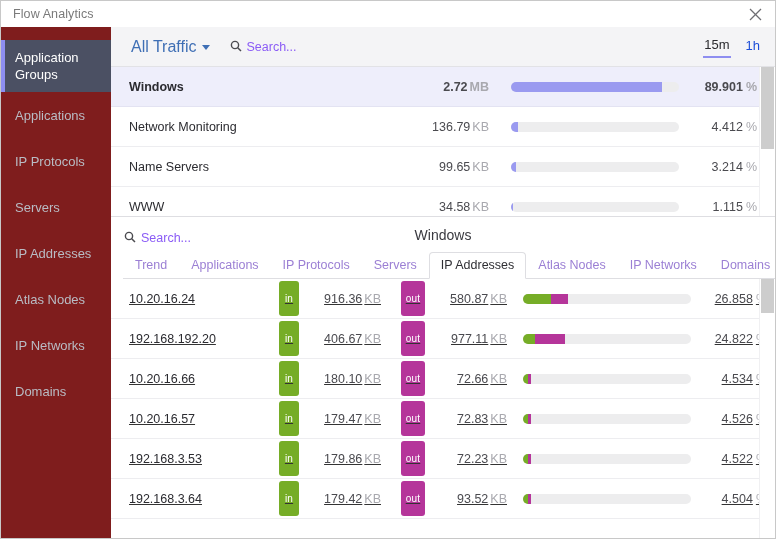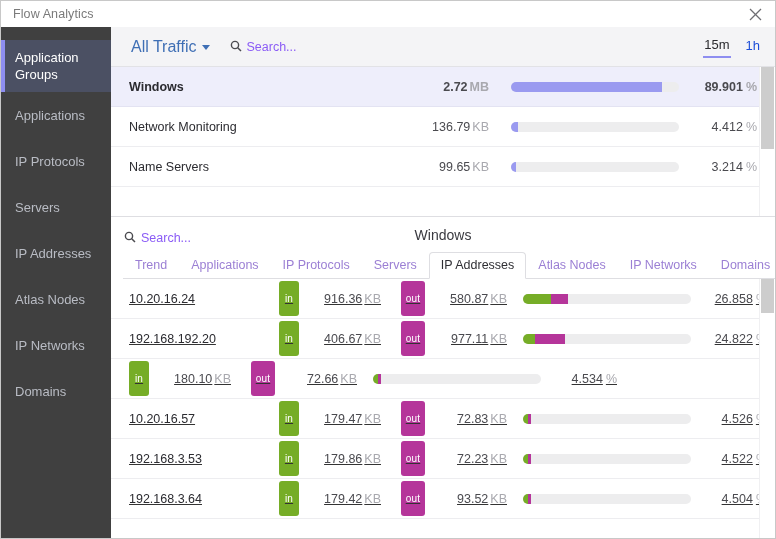--- a/index.html
+++ b/index.html
@@ -56,21 +56,21 @@
   .body-row {
     flex: 1;
     display: flex;
     min-height: 0;
   }
 
   
   .sidebar {
     width: 110px;
     min-width: 110px;
-    background: #404040;
+    background: #7f1d1d;
     display: flex;
     flex-direction: column;
     padding-top: 13px;
     box-sizing: border-box;
   }
   .side-item {
     position: relative;
     min-height: 46px;
     display: flex;
     align-items: center;
@@ -447,20 +447,30 @@
             </div>
             <div class="row">
               <div class="grp-name">Name Servers</div>
               <div class="val"><span>99.65</span><span class="unit">KB</span></div>
               <div class="bar-cell">
                 <div class="bar-track">
                   <div class="bar-fill" style="width: 3.214%;"></div>
                 </div>
               </div>
               <div class="pct"><span>3.214</span><span class="unit">%</span></div>
+            </div>
+            <div class="row">
+              <div class="grp-name">WWW</div>
+              <div class="val"><span>34.58</span><span class="unit">KB</span></div>
+              <div class="bar-cell">
+                <div class="bar-track">
+                  <div class="bar-fill" style="width: 1.115%;"></div>
+                </div>
+              </div>
+              <div class="pct"><span>1.115</span><span class="unit">%</span></div>
             </div>
           </div>
         <div class="sbar">
           <div class="sthumb" style="top:0px;height:82px;"></div>
         </div>
       </div>
 
       <div class="detail">
         <div class="detail-head">
           <div class="detail-search">
@@ -510,20 +520,21 @@
                 <div class="dval"><span>977.11</span><span class="unit">KB</span></div>
                 <div class="dbar-cell">
                   <div class="bar-track">
                     <div class="bar-green" style="width: 7.3%;"></div>
                     <div class="bar-magenta" style="width: 17.5%;"></div>
                   </div>
                 </div>
                 <div class="pct"><span>24.822</span><span class="unit">%</span></div>
               </div>
               <div class="drow">
+                <div class="ip">10.20.16.66</div>
                 <div class="badge in">in</div>
                 <div class="dval"><span>180.10</span><span class="unit">KB</span></div>
                 <div class="gap-sm"></div>
                 <div class="badge out">out</div>
                 <div class="dval"><span>72.66</span><span class="unit">KB</span></div>
                 <div class="dbar-cell">
                   <div class="bar-track">
                     <div class="bar-green" style="width: 3.2%;"></div>
                     <div class="bar-magenta" style="width: 1.3%;"></div>
                   </div>

